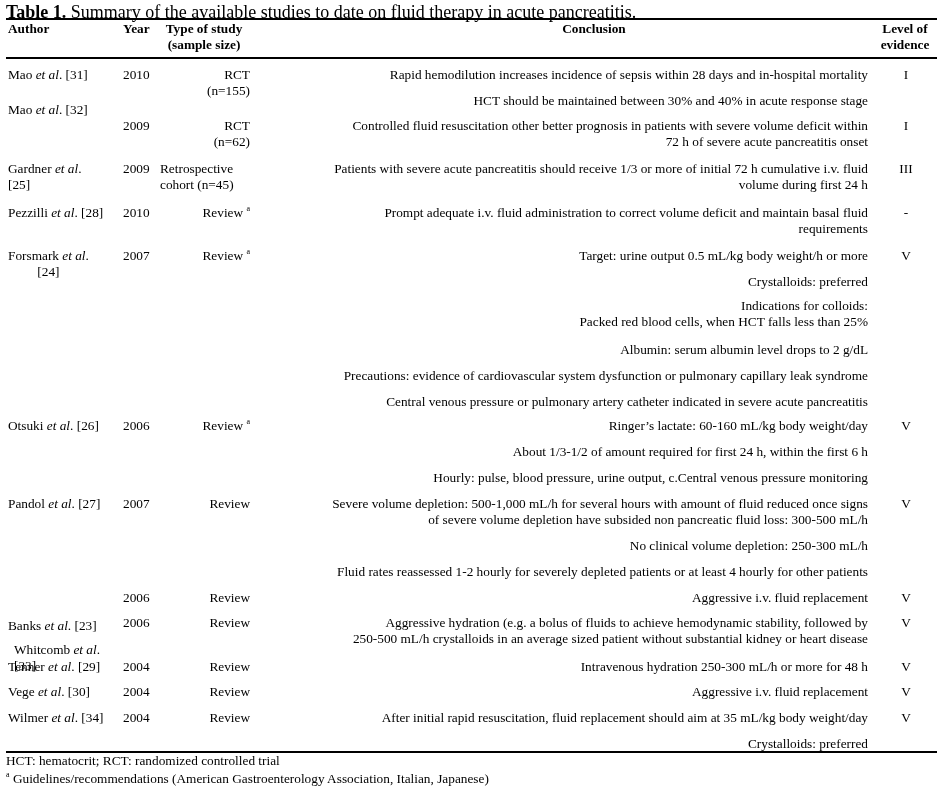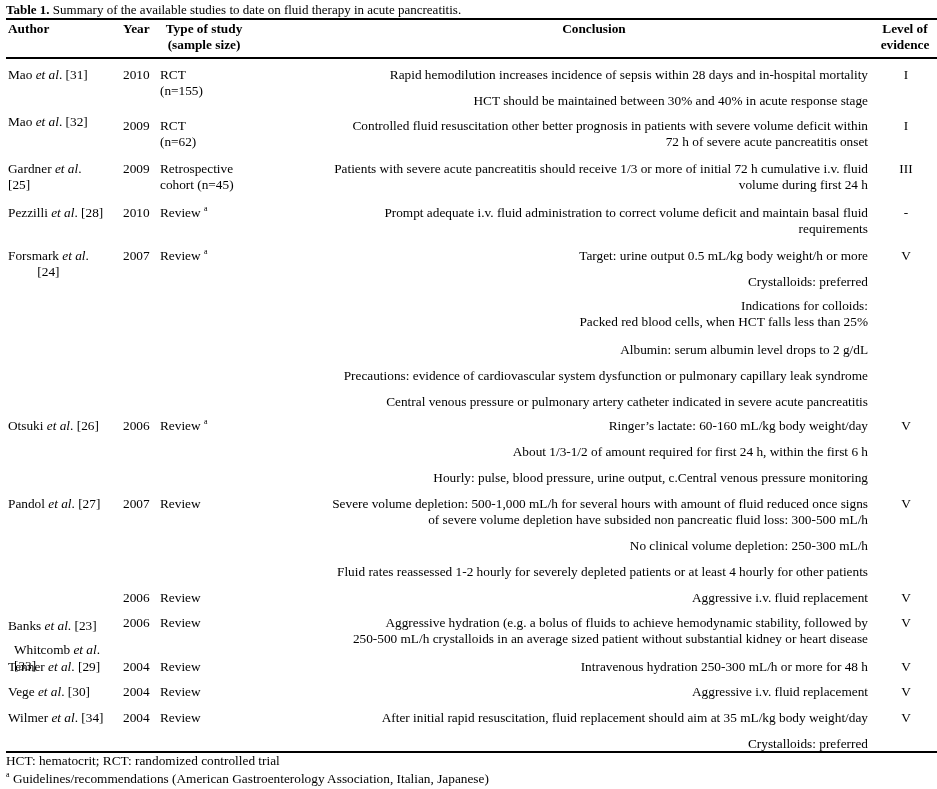--- a/index.html
+++ b/index.html
@@ -1,31 +1,31 @@
 <!DOCTYPE html>
 <html><head>
 <meta charset="utf-8">
 <style>
   html, body { margin: 0; padding: 0; background: #ffffff; }
   body {
     width: 937px; height: 789px; overflow: hidden; position: relative;
     font-family: "Liberation Serif", "DejaVu Serif", serif;
     font-size: 13.3px; color: #000;
   }
-  .caption { position: absolute; left: 6px; top: 2px; font-size: 13px; white-space: nowrap; }
+  .caption { position: absolute; left: 6px; top: 2px; font-size: 18px; white-space: nowrap; }
   .caption b { font-weight: bold; }
   .rule { position: absolute; left: 6px; width: 931px; background: #000; }
   .rule.top { top: 18px; height: 2px; }
   .rule.head { top: 57px; height: 2px; }
   .rule.bottom { top: 751px; height: 2px; }
   .hdr { position: absolute; font-weight: bold; line-height: 16px; }
   .cell { position: absolute; line-height: 16px; white-space: nowrap; }
   .c-author { left: 8px; }
   .c-year { left: 123px; }
-  .c-type { left: 160px; width: 90px; text-align: left; }
+  .c-type { left: 160px; width: 90px; text-align: right; }
   .c-type.left { text-align: left; }
   .c-concl { left: 248px; width: 620px; text-align: right; }
   .c-level { left: 876px; width: 60px; text-align: center; }
   sup { font-size: 8px; vertical-align: 6px; line-height: 0; }
   .foot { position: absolute; left: 6px; line-height: 16px; white-space: nowrap; }
 </style>
 </head>
 <body>
 
 <div class="caption"><b>Table 1.</b><span> Summary of the available studies to date on fluid therapy in acute pancreatitis.</span></div>
@@ -52,21 +52,21 @@
       <div class="cell c-year" style="top: 67px;">2010</div>
       <div class="cell c-type" style="top: 67px;">
         <div><span>RCT</span></div>
         <div>(n=155)</div>
       </div>
       <div class="cell c-concl" style="top: 67px;">Rapid hemodilution increases incidence of sepsis within 28 days and in-hospital mortality</div>
       <div class="cell c-concl" style="top: 93px;">HCT should be maintained between 30% and 40% in acute response stage</div>
       <div class="cell c-level" style="top: 67px;">I</div>
     </div>
     <div>
-      <div class="cell c-author" style="top: 114px;"><span>Mao </span><i>et al</i><span>. [32]</span></div>
+      <div class="cell c-author" style="top: 102px;"><span>Mao </span><i>et al</i><span>. [32]</span></div>
       <div class="cell c-year" style="top: 118px;">2009</div>
       <div class="cell c-type" style="top: 118px;">
         <div><span>RCT</span></div>
         <div>(n=62)</div>
       </div>
       <div class="cell c-concl" style="top: 118px;">Controlled fluid resuscitation other better prognosis in patients with severe volume deficit within</div>
       <div class="cell c-concl" style="top: 134px;">72 h of severe acute pancreatitis onset</div>
       <div class="cell c-level" style="top: 118px;">I</div>
     </div>
     <div>

